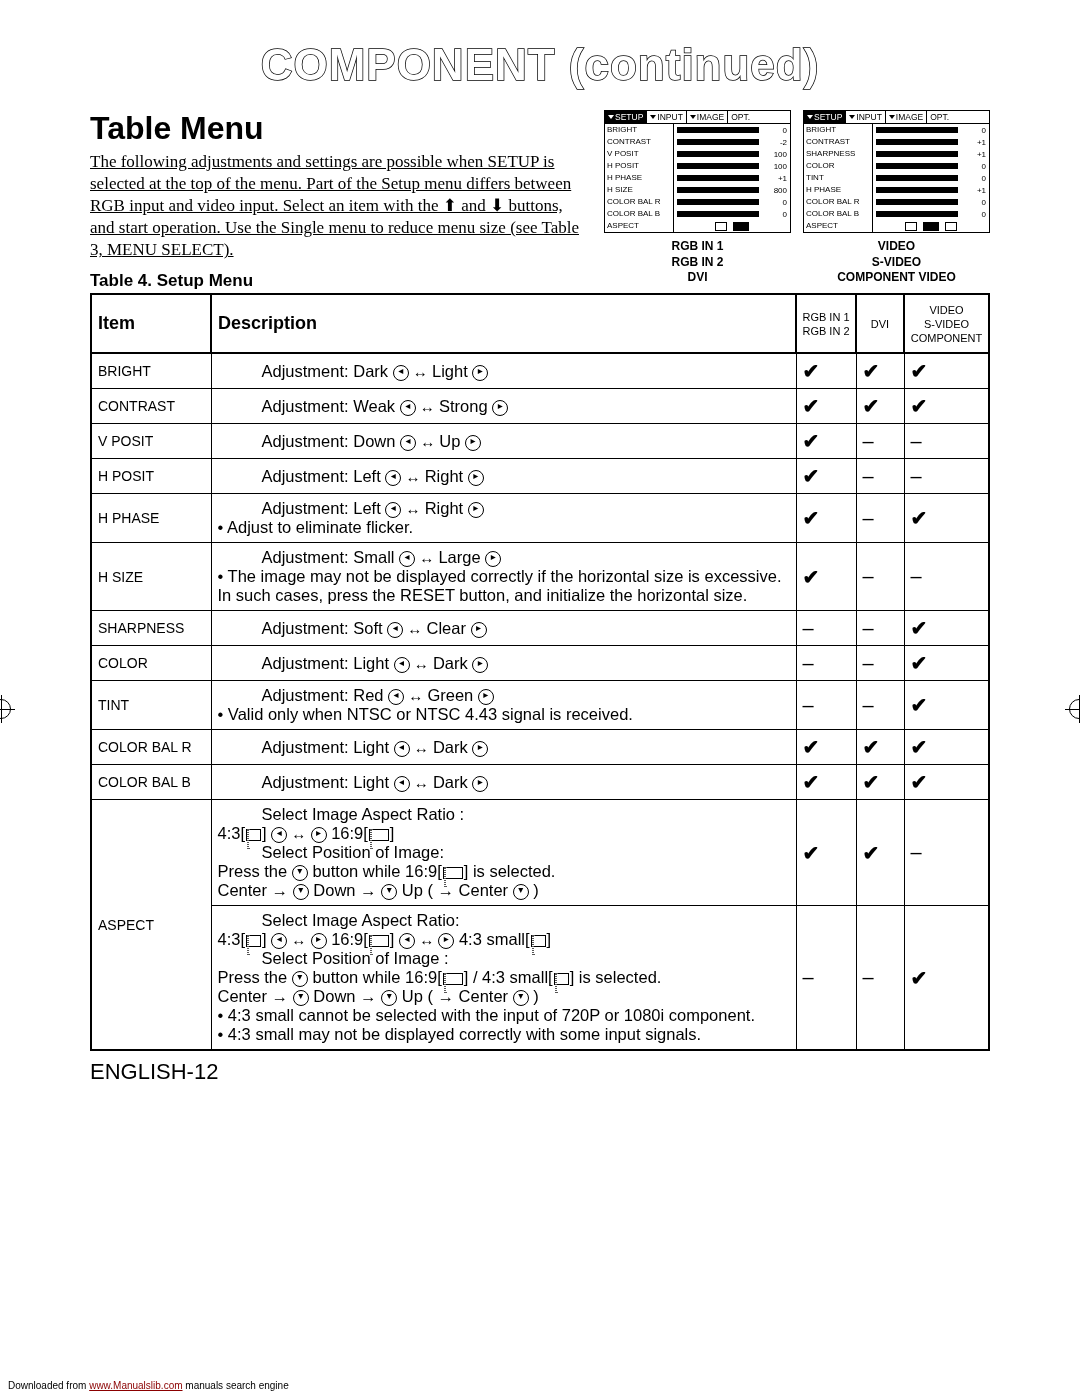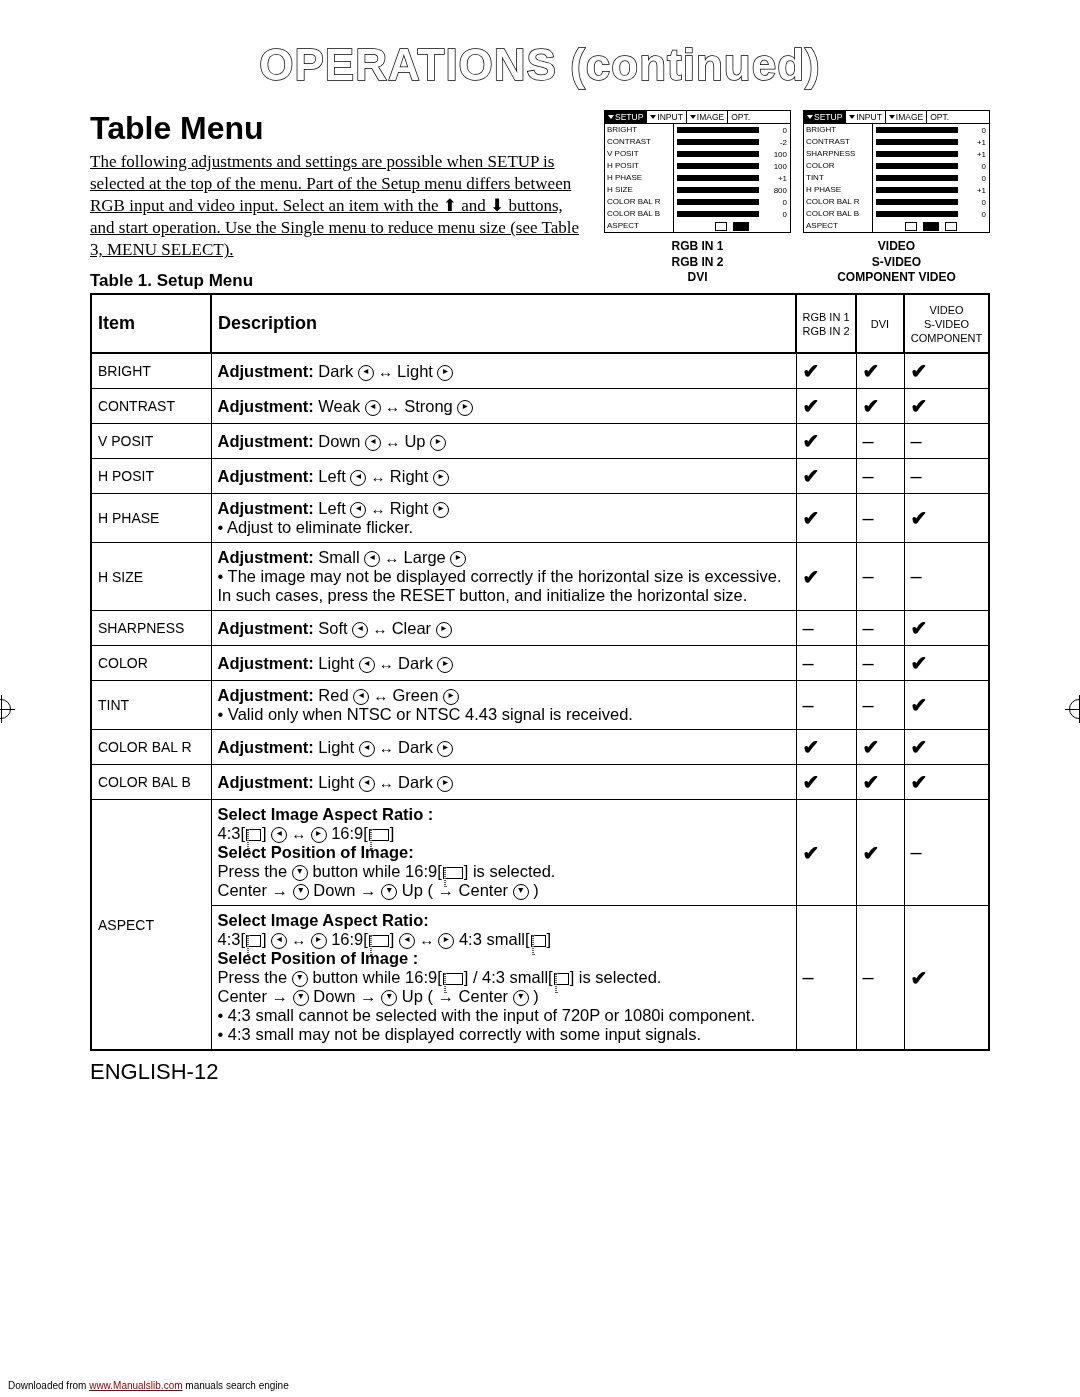--- a/index.html
+++ b/index.html
@@ -177,21 +177,21 @@
     vertical-align: middle;
     margin: 0 1px;
   }
   .rect.r43 { width: 13px; height: 10px; }
   .rect.r43 .inner { width: 11px; height: 8px; border: 1px dotted #555; margin: 0; }
   .rect.r169 { width: 18px; height: 10px; }
   .rect.r169 .inner { width: 16px; height: 8px; border: 1px dotted #555; margin: 0; }
   .rect.rsmall { width: 13px; height: 10px; }
   .rect.rsmall .inner { width: 7px; height: 6px; border: 1px dotted #555; margin: 1px auto; }
   .arrow { font-size: 15px; }
-  .bold { font-weight: bold; }
+  .bold { font-weight: normal; margin-left: 44px; }
   .list-note { display: block; margin-left: 0; }
   .footer {
     font-family: Arial, Helvetica, sans-serif;
     font-size: 22px;
     margin-top: 8px;
   }
   .dl {
     position: absolute;
     bottom: 6px;
     left: 8px;
@@ -220,27 +220,27 @@
     content: "";
     position: absolute;
     background: #000;
   }
   .cm-left::before, .cm-right::before { width: 28px; height: 1px; top: 9px; left: -5px; }
   .cm-left::after, .cm-right::after { width: 1px; height: 28px; left: 9px; top: -5px; }
 </style>
 </head>
 <body>
 
-<h1 class="page-title">OPERATIONS (continued)</h1>
+<h1 class="page-title">COMPONENT (continued)</h1>
 
 <div class="top-section">
   <div class="left-col">
     <h2 class="setup-heading">Table Menu</h2>
     <p class="intro">The following adjustments and settings are possible when SETUP is selected at the top of the menu. Part of the Setup menu differs between RGB input and video input. Select an item with the ⬆ and ⬇ buttons, and start operation. Use the Single menu to reduce menu size (see Table 3, MENU SELECT).</p>
-    <div class="table-title">Table 1. Setup Menu</div>
+    <div class="table-title">Table 4. Setup Menu</div>
   </div>
 
   <div class="osd-wrap">
 
     <div>
       <div class="osd">
         <div class="osd-tabs">
           <div class="osd-tab active">
               <span class="tri-down"></span>
               <span>SETUP</span>

